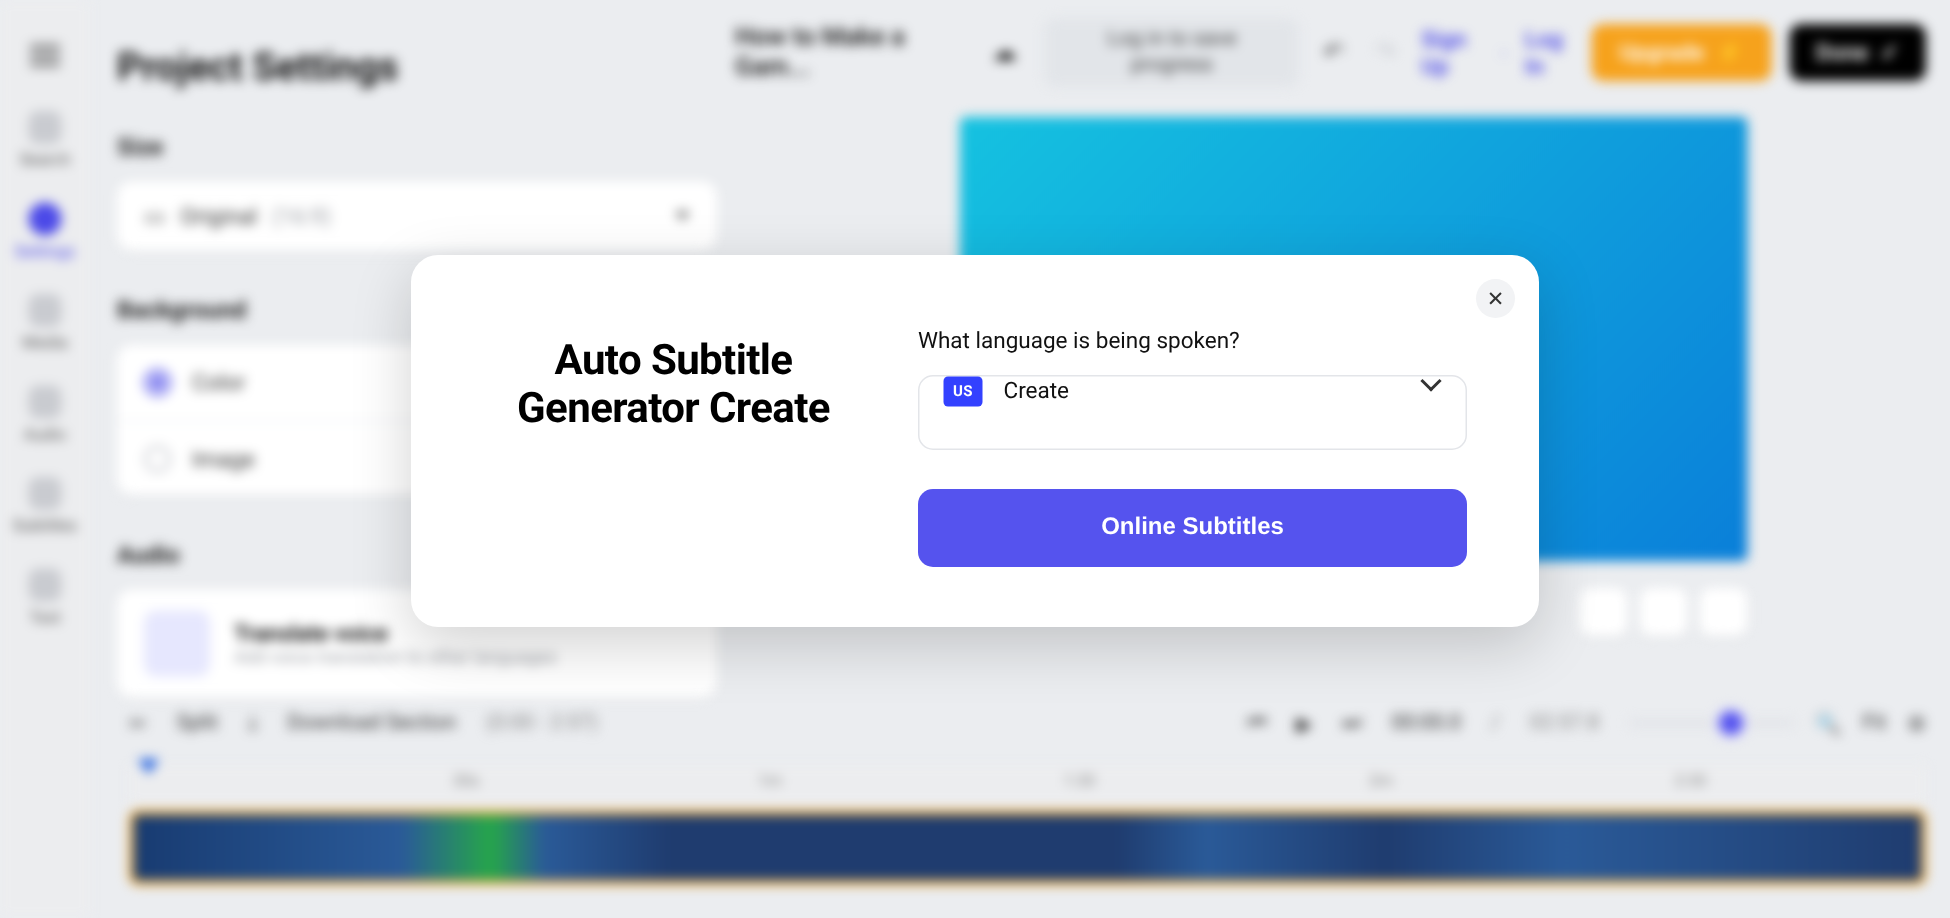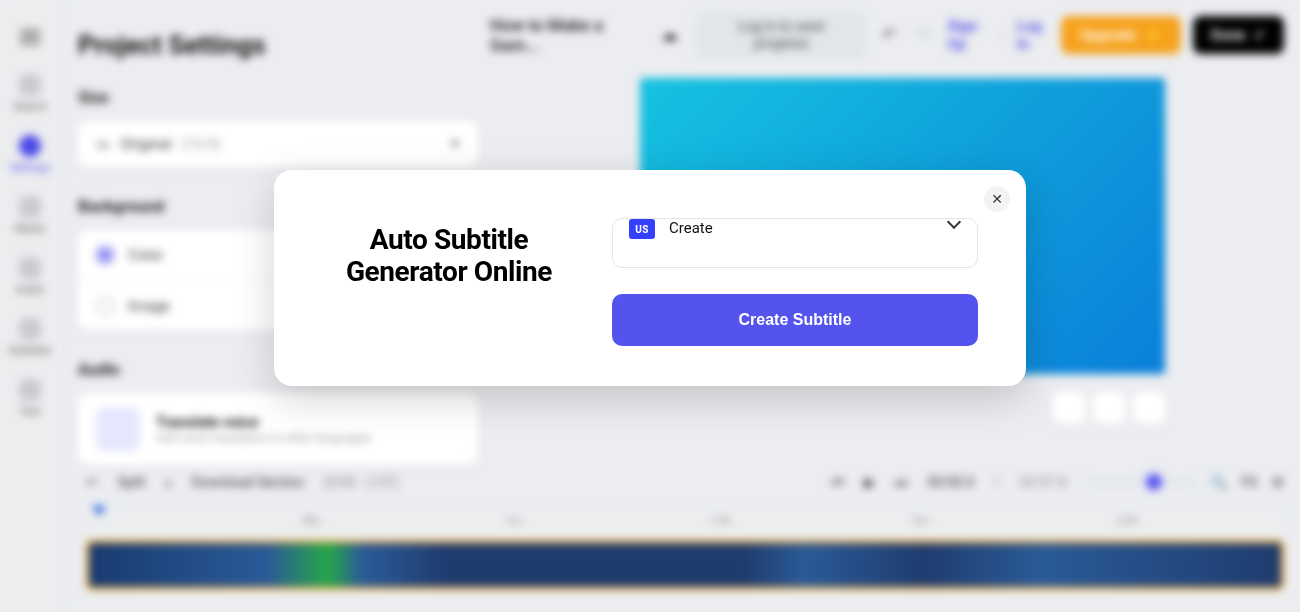--- a/index.html
+++ b/index.html
@@ -204,23 +204,24 @@
     </div>
     <div class="clip"></div>
   </div>
 </div>
 
 <div class="modal">
   <div class="close">
       <span>✕</span>
     </div>
   <div class="modal-left">
-    <h2>Auto Subtitle Generator Online</h2>
+    <h2>Auto Subtitle Generator Create</h2>
   </div>
   <div class="modal-right">
+    <p class="mr-label">What language is being spoken?</p>
     <div class="lang">
       <span class="flag">US</span>
       <span class="name">Create</span>
       <span class="chev"></span>
     </div>
-    <button class="create">Create Subtitle</button>
+    <button class="create">Online Subtitles</button>
   </div>
 </div>
 
 </body></html>

